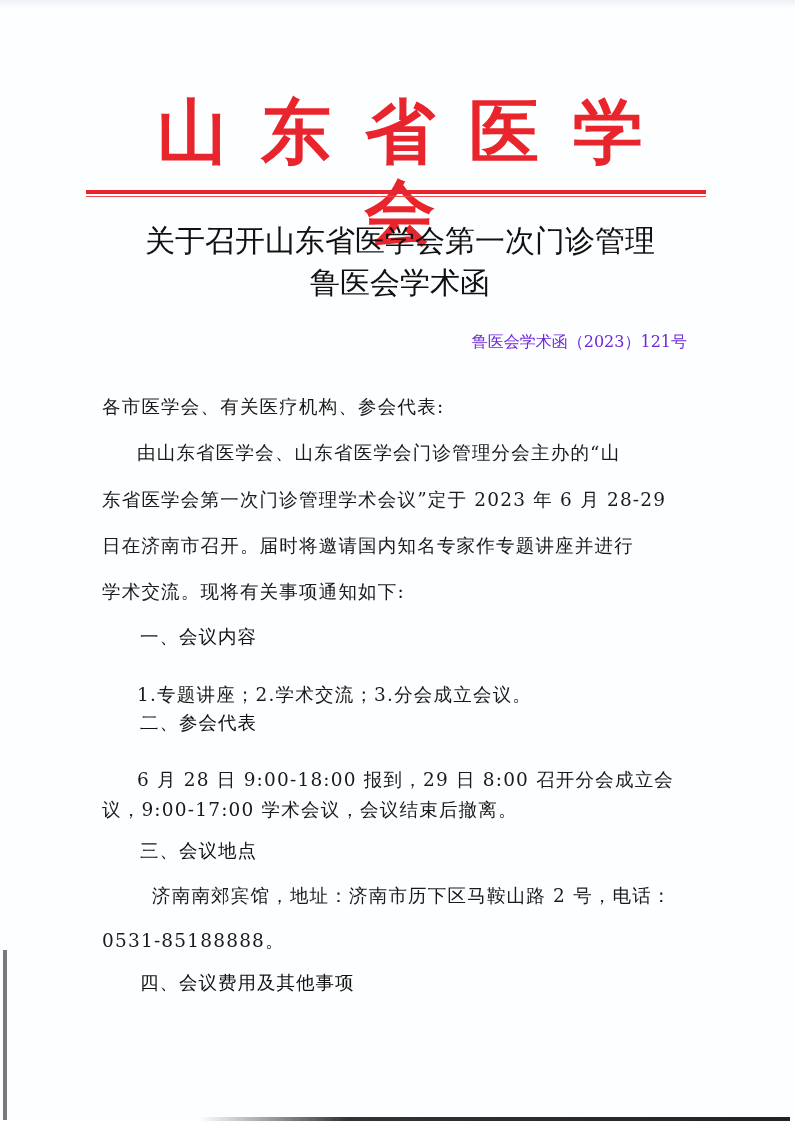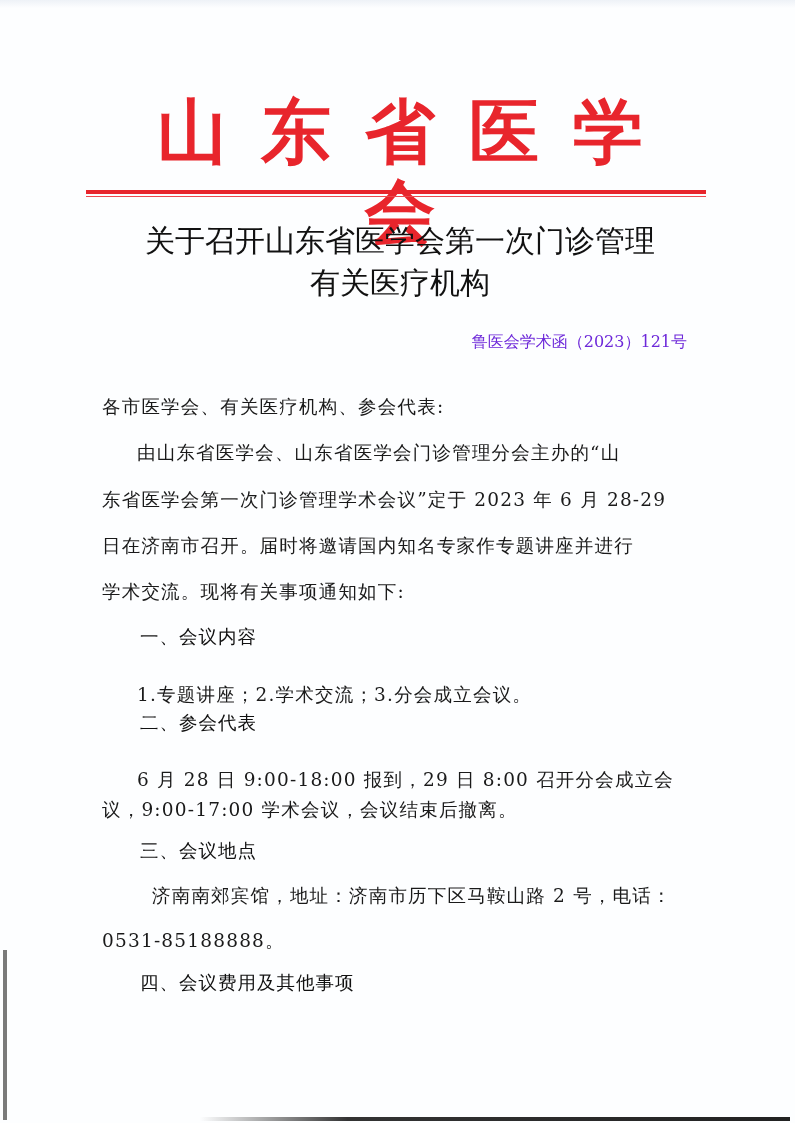--- a/index.html
+++ b/index.html
@@ -60,21 +60,21 @@
 
 <div class="scan-top"></div>
 <div class="scan-left"></div>
 <div class="scan-bottom"></div>
 
 <div class="masthead">山东省医学会</div>
 <div class="redline thick"></div>
 <div class="redline thin"></div>
 
 <div class="title l1">关于召开山东省医学会第一次门诊管理</div>
-<div class="title l2">有关医疗机构</div>
+<div class="title l2">鲁医会学术函</div>
 
 <div class="docno">鲁医会学术函（2023）121号</div>
 
 <div class="p" style="top:394px;">各市医学会、有关医疗机构、参会代表:</div>
 
 <div class="p indent" style="top:440px;">由山东省医学会、山东省医学会门诊管理分会主办的“山</div>
 <div class="p" style="top:487px;">东省医学会第一次门诊管理学术会议”定于 2023 年 6 月 28-29</div>
 <div class="p" style="top:533px;">日在济南市召开。届时将邀请国内知名专家作专题讲座并进行</div>
 <div class="p" style="top:579px;">学术交流。现将有关事项通知如下:</div>
 

